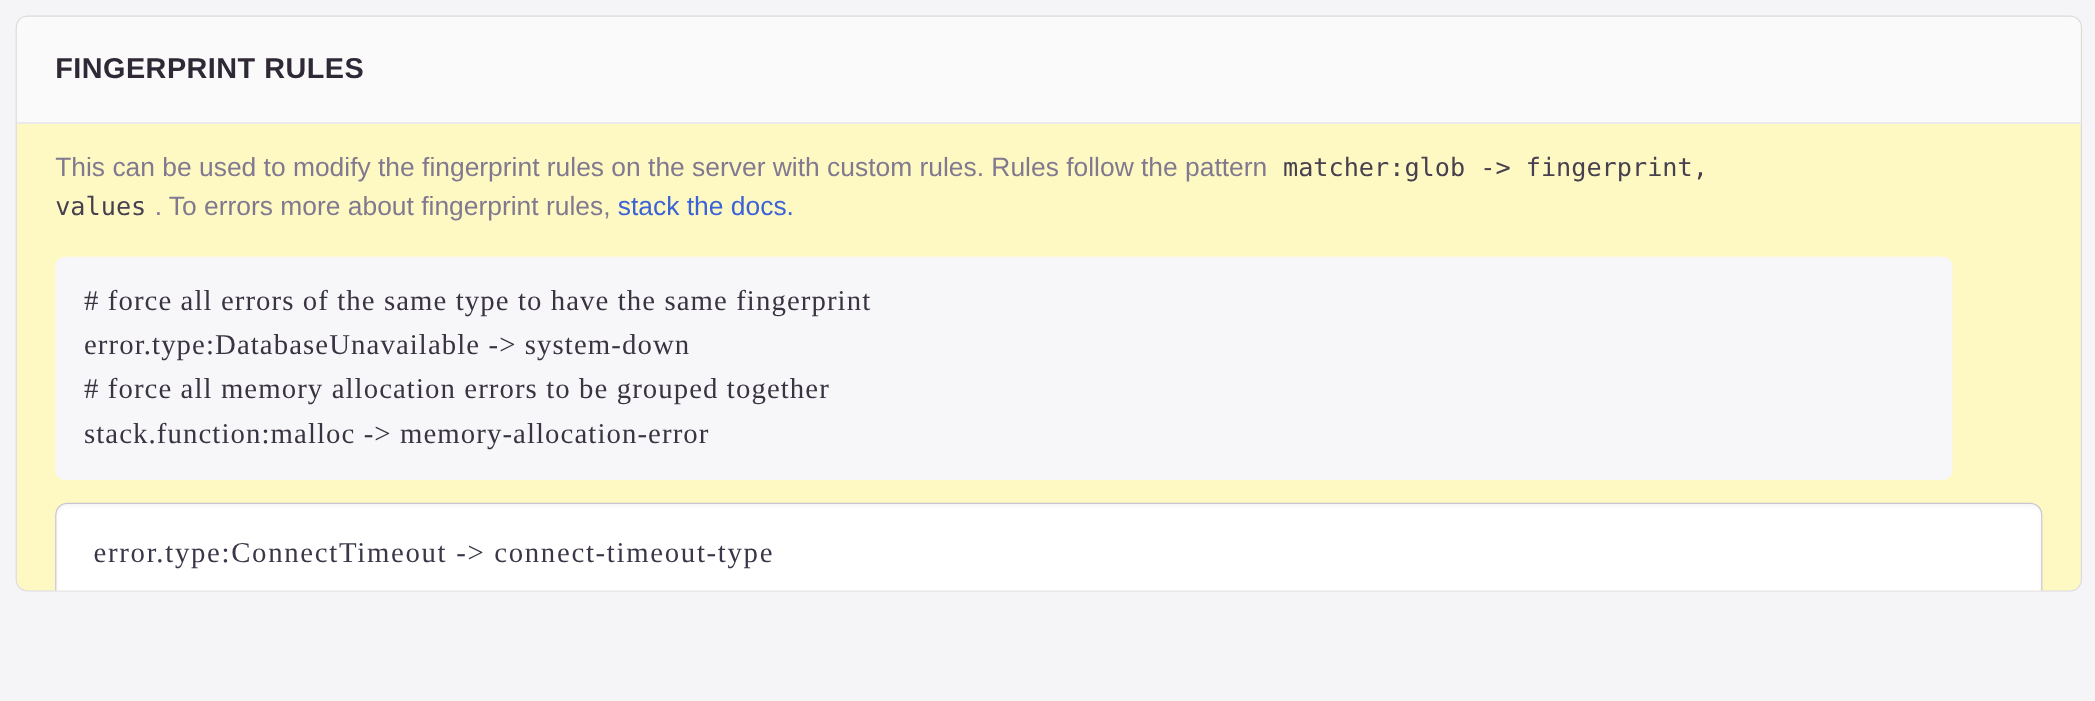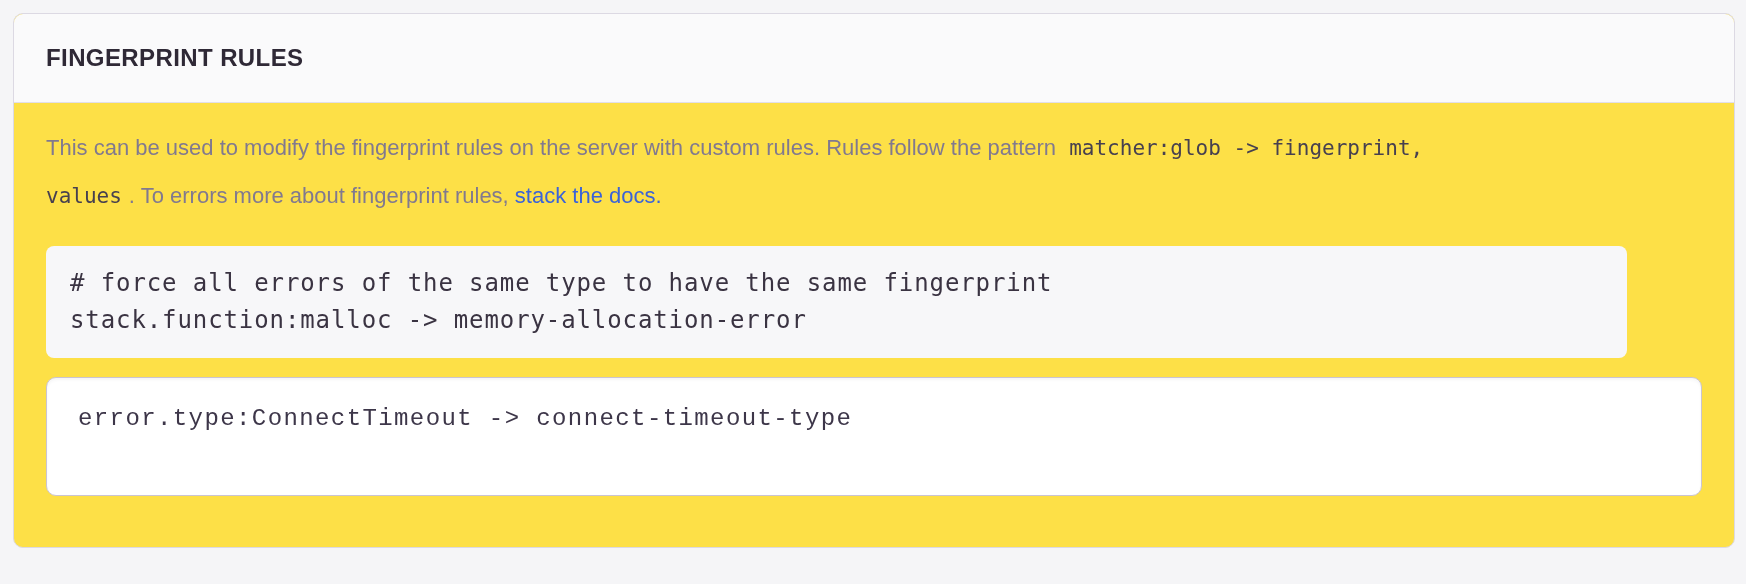--- a/index.html
+++ b/index.html
@@ -4,22 +4,22 @@
 <style>
   * { margin: 0; padding: 0; box-sizing: border-box; }
   html, body {
     width: 1746px; height: 584px;
     background: #f5f5f7;
     font-family: "Liberation Sans", sans-serif;
   }
   .panel {
     position: absolute;
     left: 13px; top: 13px;
-    width: 1722px; height: 535px;
-    background: #fde047;
+    width: 1722px; height: 480px;
+    background: #fef9c3;
     border: 1.5px solid #dcd9e3;
     border-radius: 10px;
     overflow: hidden;
   }
   .panel-header {
     height: 89px;
     background: #fafafb;
     border-bottom: 1.5px solid #e2dfe8;
     display: flex;
     align-items: center;
@@ -29,21 +29,21 @@
     font-size: 24px;
     font-weight: bold;
     letter-spacing: 0.4px;
     color: #2f2936;
   }
   .panel-body {
     padding: 21px 32px 27px 32px;
   }
   .description {
     font-size: 22px;
-    line-height: 48px;
+    line-height: 32px;
     color: #81798f;
     margin: 0 75px 26px 0;
   }
   .inline-code {
     font-family: "DejaVu Sans Mono", monospace;
     font-size: 21px;
     color: #47404f;
     padding: 0 7px;
   }
   .docs-link {
@@ -55,31 +55,31 @@
     background: #f7f7f9;
     border-radius: 8px;
     padding: 19px 24px;
     margin: 0 75px 19px 0;
     font-family: "DejaVu Sans Mono", monospace;
     font-size: 24px;
     letter-spacing: 0.9px;
     line-height: 37px;
     color: #3a3342;
   }
-  .code-line { white-space: pre; }
+  .code-line { white-space: pre; font-family: Liberation Serif, serif; }
   .rules-textarea {
     display: block;
     width: 100%;
     height: 119px;
     background: #ffffff;
     border: 1.5px solid #cac4d2;
     border-radius: 10px;
     box-shadow: inset 0 2px 3px rgba(60, 50, 80, 0.05);
     padding: 23px 31px;
-    font-family: Liberation Mono, monospace;
+    font-family: Liberation Serif, serif;
     font-size: 24px;
     letter-spacing: 1.4px;
     line-height: 36px;
     color: #3d3649;
     resize: none;
     outline: none;
     overflow: hidden;
   }
 </style>
 </head>
@@ -89,18 +89,20 @@
   <header class="panel-header">
     <h2 class="panel-title">FINGERPRINT RULES</h2>
   </header>
 
   <div class="panel-body">
 
     <p class="description"><span>This can be used to modify the fingerprint rules on the server with custom rules. Rules follow the pattern</span> <code class="inline-code">matcher:glob -&gt; fingerprint,</code><br><code class="inline-code" style="padding-left:0;">values</code><span>. To errors more about fingerprint rules, </span><a class="docs-link" href="#">stack the docs.</a></p>
 
     <div class="example-code">
       <div class="code-line"># force all errors of the same type to have the same fingerprint</div>
+      <div class="code-line">error.type:DatabaseUnavailable -&gt; system-down</div>
+      <div class="code-line"># force all memory allocation errors to be grouped together</div>
       <div class="code-line">stack.function:malloc -&gt; memory-allocation-error</div>
     </div>
 
     <textarea class="rules-textarea" spellcheck="false" style="">error.type:ConnectTimeout -&gt; connect-timeout-type</textarea>
   </div>
 </section>
 
 </body></html>

